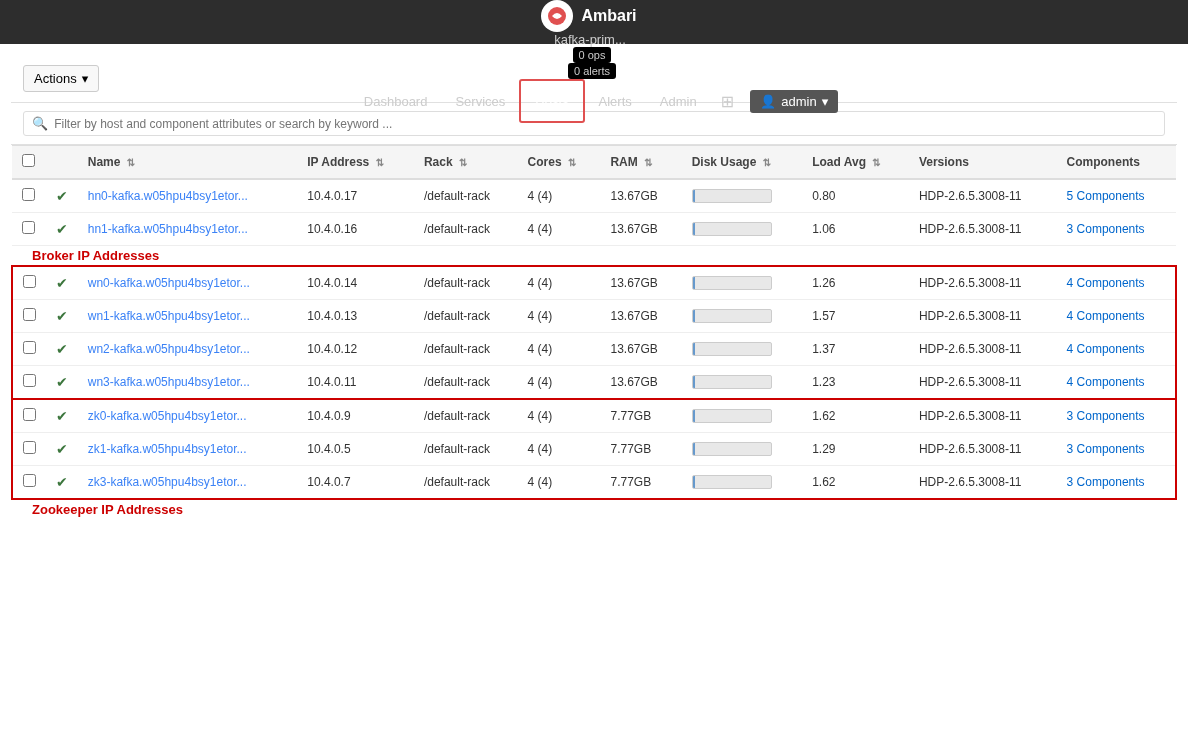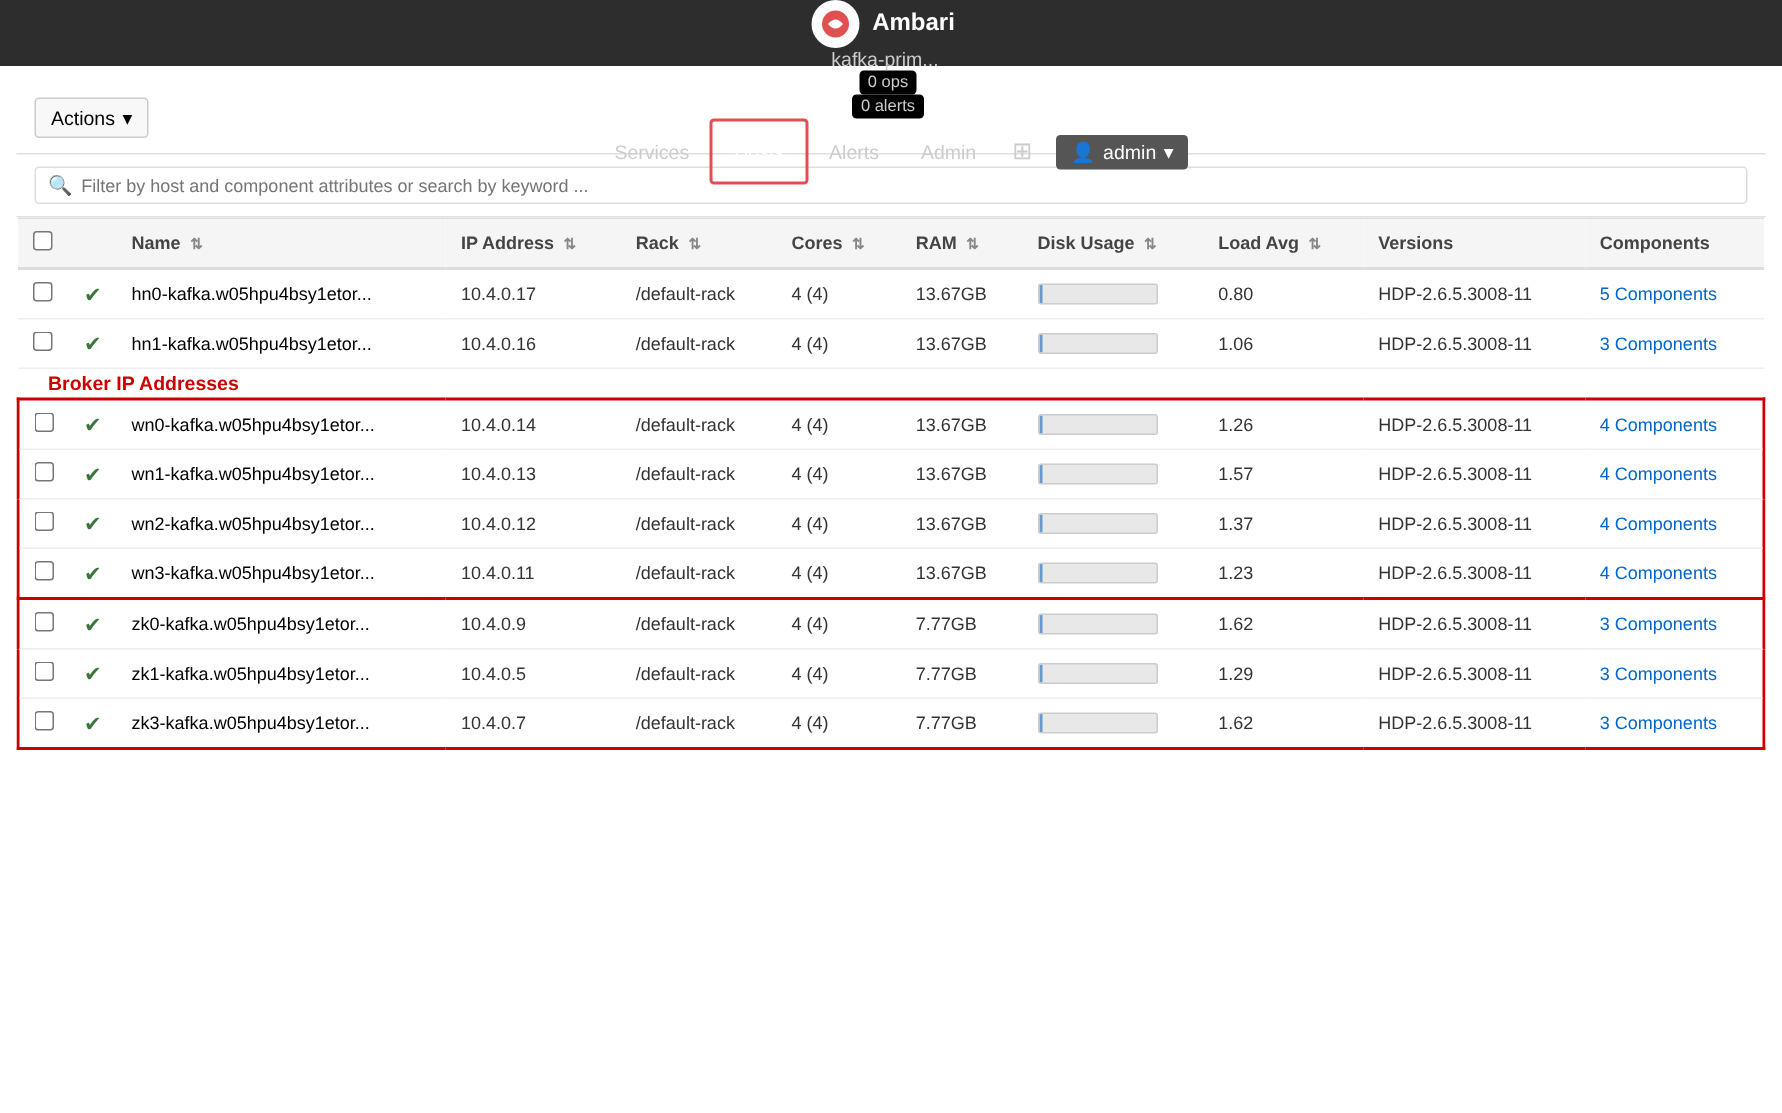--- a/index.html
+++ b/index.html
@@ -165,21 +165,21 @@
       margin-left: 3px;
     }
     .hosts-table td {
       padding: 8px 10px;
       border-bottom: 1px solid #eee;
       font-size: 12px;
       vertical-align: middle;
     }
 
     .host-link {
-      color: #000000;
+      color: #3b82f6;
       text-decoration: none;
       cursor: pointer;
     }
 
     .comp-link {
       color: #0066cc;
       text-decoration: none;
       cursor: pointer;
     }
 
@@ -253,20 +253,21 @@
         <path d="M5 10 Q10 4 15 10 Q10 16 5 10Z" fill="white"></path>
       </svg>
     </div>
     <span>Ambari</span>
   </div>
   <span class="cluster-name">kafka-prim...</span>
   <span class="badge">0 ops</span>
   <span class="badge">0 alerts</span>
   <div class="nav-spacer"></div>
   <div class="nav-links">
+    <a class="nav-link">Dashboard</a>
     <a class="nav-link">Services</a>
     <a class="nav-link active">Hosts</a>
     <a class="nav-link">Alerts</a>
     <a class="nav-link">Admin</a>
     <div class="nav-icon-btn">⊞</div>
     <div class="nav-user">
       <span>👤</span>
       <span>admin</span>
       <span>▾</span>
     </div>
@@ -531,20 +532,23 @@
       <div class="disk-bar-wrap">
         <div class="disk-bar-fill" style="width:3%"></div>
       </div>
     </td>
     <td>1.62</td>
     <td>HDP-2.6.5.3008-11</td>
     <td>
       <a class="comp-link">3 Components</a>
     </td>
   </tr>
+          <tr>
+            <td colspan="11" style="padding: 2px 10px; border: none;"><span class="annotation-label">Zookeeper IP Addresses</span></td>
+          </tr>
         </tbody>
     </table>
 
     <div id="annotations-area" style="position:relative;"></div>
 
   </div>
 
 
 </div>
 

